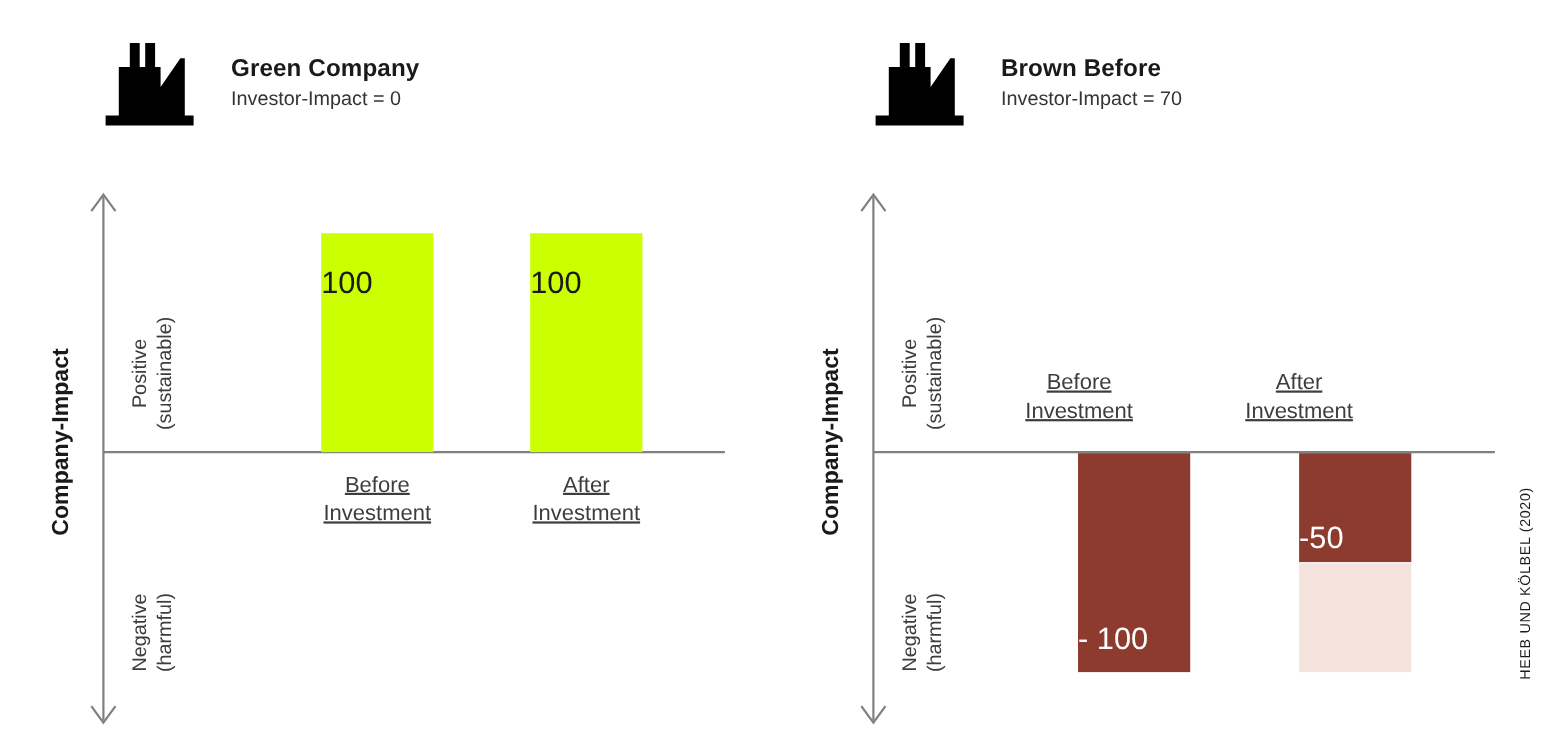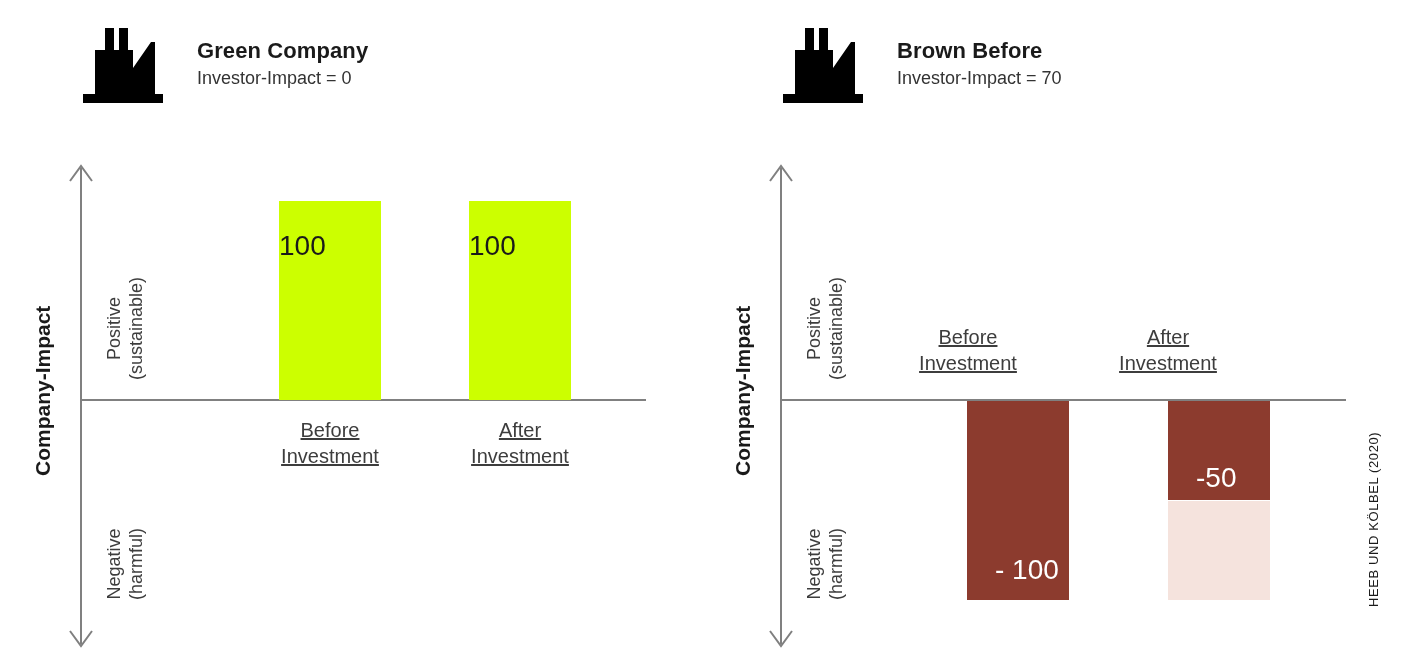--- a/index.html
+++ b/index.html
@@ -11,23 +11,24 @@
     width: 1401px;
     height: 672px;
     position: relative;
     overflow: hidden;
     font-family: "Liberation Sans", sans-serif;
     color: #231f20;
   }
 
   .panel {
     position: absolute;
-    top: 0;
+    top: 11px;
     width: 700px;
     height: 496px;
+    margin-left: 13px;
   }
   #panel-green { left: 0; }
   #panel-brown { left: 700px; }
 
   
   .panel-header {
     position: absolute;
     left: 75px;
     top: 22px;
     display: flex;
@@ -108,21 +109,21 @@
     width: 100%;
   }
   .bar-value {
     position: absolute;
     width: 100%;
     text-align: left;
     font-size: 28px;
     line-height: 1;
   }
   .val-dark { color: #1a1a1a; }
-  .val-light { color: #ffffff; padding-left: 28px; }
+  .val-light { color: #ffffff; }
 
   .cat-label {
     position: absolute;
     text-align: center;
     font-size: 20px;
     line-height: 1.28;
     color: #3d3d3d;
     text-decoration: underline;
   }
 

